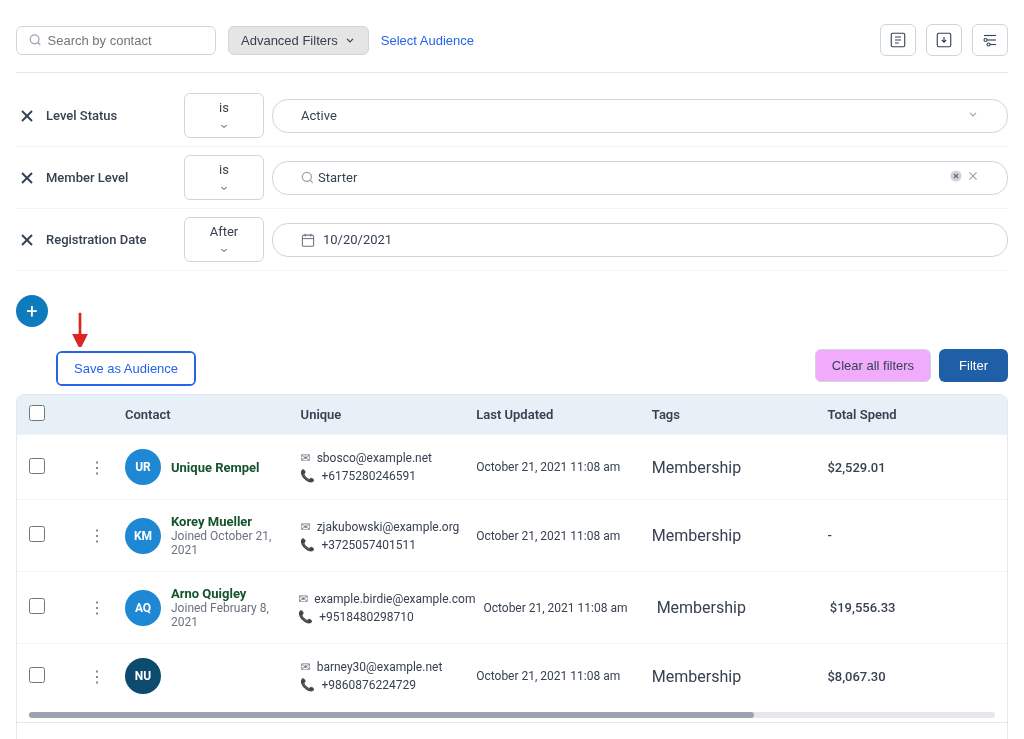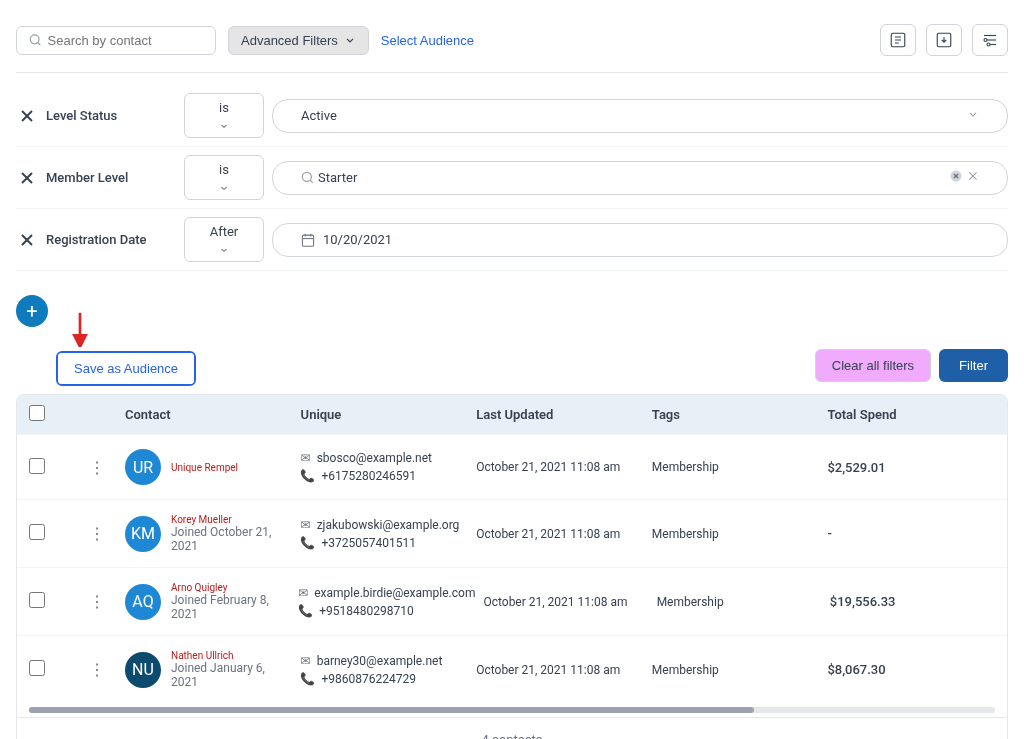--- a/index.html
+++ b/index.html
@@ -36,29 +36,29 @@
     .clear-filters-btn { border: 1px solid #d1d5db; border-radius: 6px; padding: 8px 16px; color: #374151; font-size: 13px; background: #f0abfc; cursor: pointer; }
     .filter-btn { border: none; border-radius: 6px; padding: 8px 20px; color: #fff; font-size: 13px; background: #1e5fa8; cursor: pointer; font-weight: 500; }
     
     
     .table-section { border: 1px solid #e5e7eb; border-radius: 8px; overflow: hidden; margin-top: 4px; }
     .table-header { display: grid; grid-template-columns: 40px 40px 1fr 1fr 1fr 1fr 1fr; background: #e8f0f7; padding: 10px 12px; gap: 8px; align-items: center; }
     .th { font-size: 13px; font-weight: 600; color: #374151; }
     .table-row { display: grid; grid-template-columns: 40px 40px 1fr 1fr 1fr 1fr 1fr; padding: 14px 12px; gap: 8px; align-items: center; border-top: 1px solid #f3f4f6; }
     .checkbox { width: 16px; height: 16px; border: 1px solid #d1d5db; border-radius: 3px; cursor: pointer; }
     .menu-dots { cursor: pointer; color: #6b7280; font-size: 16px; display: flex; align-items: center; justify-content: center; }
-    .avatar { width: 36px; height: 36px; border-radius: 50%; display: flex; align-items: center; justify-content: center; color: #fff; font-weight: 400; font-size: 16px; flex-shrink: 0; }
+    .avatar { width: 36px; height: 36px; border-radius: 50%; display: flex; align-items: center; justify-content: center; color: #fff; font-weight: 700; font-size: 12px; flex-shrink: 0; }
     .contact-cell { display: flex; align-items: center; gap: 10px; }
-    .contact-info .name { font-weight: 400; font-size: 10px; color: #b91c1c; }
+    .contact-info .name { font-weight: 700; font-size: 13px; color: #14532d; }
     .contact-info .joined { font-size: 12px; color: #6b7280; }
     .details-cell { display: flex; flex-direction: column; gap: 4px; }
     .detail-item { display: flex; align-items: center; gap: 6px; font-size: 12px; color: #374151; }
     .detail-icon { color: #6b7280; font-size: 12px; }
     .last-updated { font-size: 12px; color: #374151; }
-    .tags-cell { font-size: 12px; color: #374151; }
+    .tags-cell { font-size: 16px; color: #374151; }
     .spend-cell { font-size: 13px; color: #374151; font-weight: 500; }
     
     
     .table-footer { text-align: center; padding: 14px; font-size: 13px; color: #6b7280; border-top: 1px solid #e5e7eb; }
     
     
     .scroll-bar { height: 6px; background: #e5e7eb; border-radius: 3px; margin: 4px 12px; position: relative; }
     .scroll-thumb { height: 6px; background: #9ca3af; border-radius: 3px; width: 75%; position: absolute; left: 0; }
   </style>
 </head>
@@ -300,24 +300,20 @@
     </div>
     <div class="last-updated">October 21, 2021 11:08 am</div>
     <div class="tags-cell">Membership</div>
     <div class="spend-cell">$19,556.33</div>
   </div>
         <div class="table-row">
     <div><input type="checkbox" class="checkbox" style=""></div>
     <div class="menu-dots">⋮</div>
     <div class="contact-cell">
       <div class="avatar" style="background:#0c4a6e">NU</div>
-      <div class="contact-info">
-        <div class="name">Nathen Ullrich</div>
-        <div class="joined">Joined January 6, 2021</div>
-      </div>
     </div>
     <div class="details-cell">
       <div class="detail-item">
         <span class="detail-icon">✉</span>
         <span>barney30@example.net</span>
       </div>
       <div class="detail-item">
         <span class="detail-icon">📞</span>
         <span>+9860876224729</span>
       </div>

